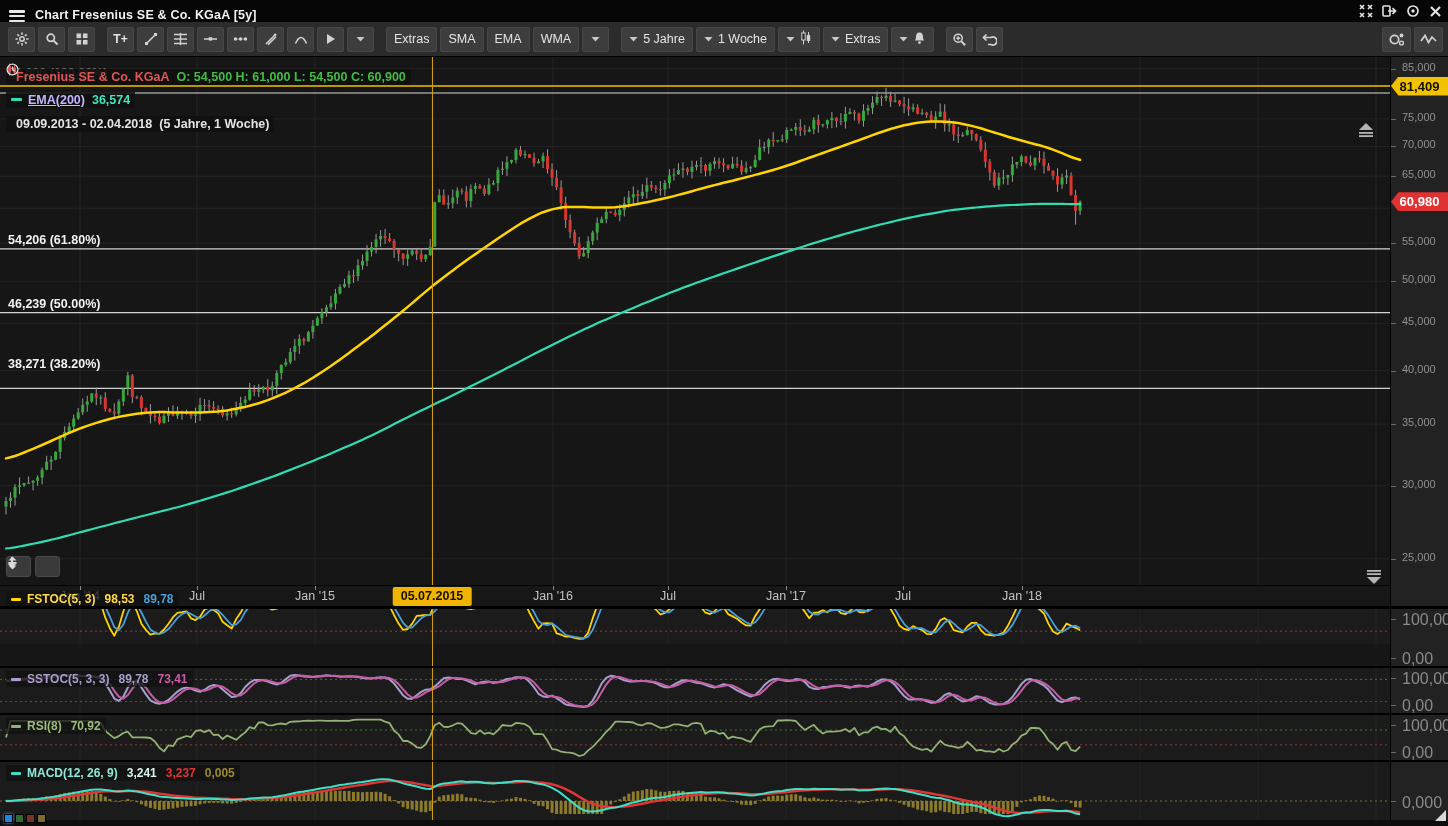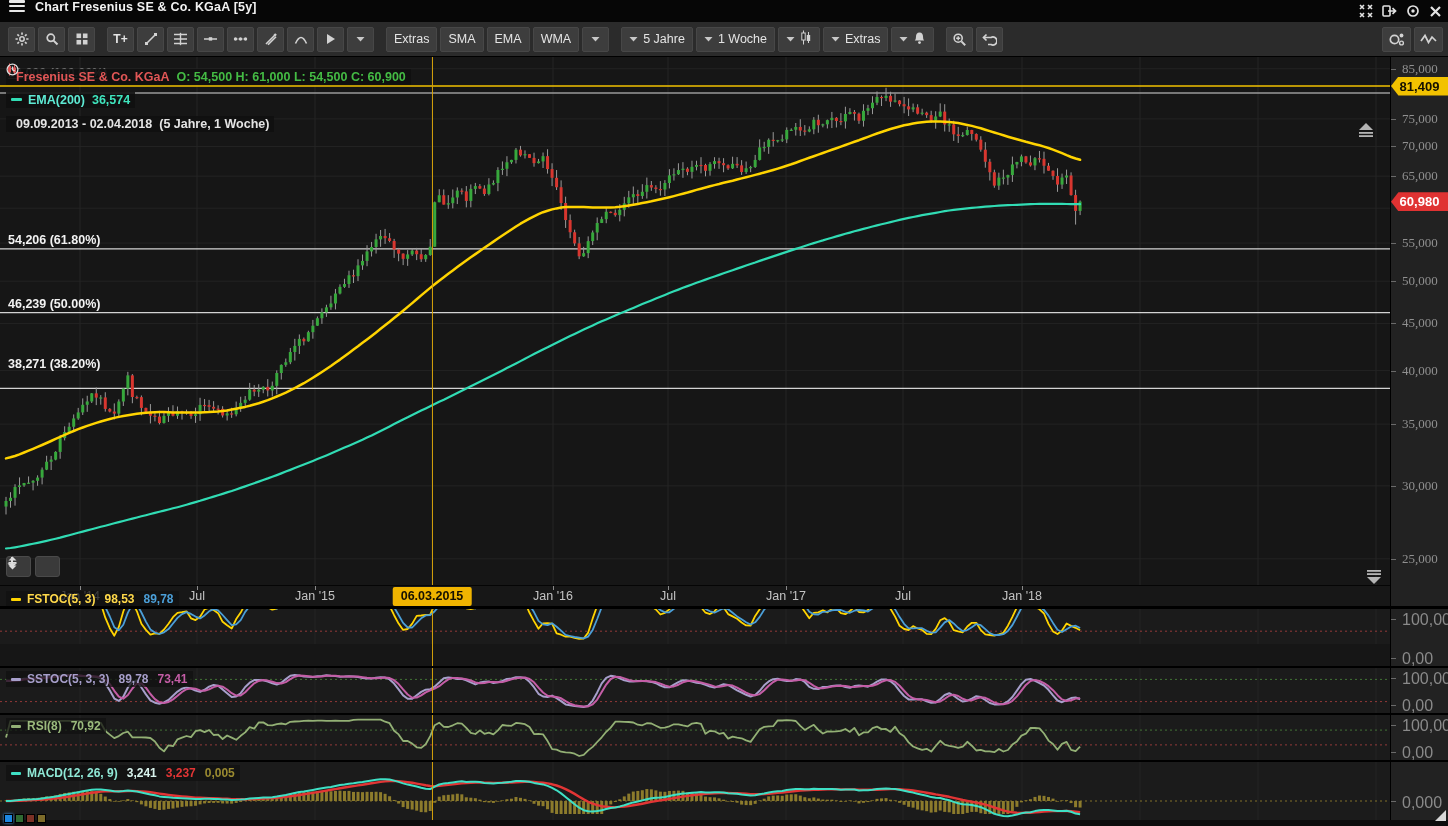--- a/index.html
+++ b/index.html
@@ -1,21 +1,21 @@
 <!DOCTYPE html>
 <html><head>
 <meta charset="utf-8">
 <style>
   * { margin:0; padding:0; box-sizing:border-box; }
   html,body { width:1448px; height:826px; overflow:hidden; background:#000; }
   body { font-family:"Liberation Sans","DejaVu Sans",sans-serif; }
   #app { position:relative; width:1448px; height:826px; background:#161616; }
 
   
-  #titlebar { position:absolute; left:0; top:0; width:1448px; height:22px; background:#060606; z-index:20; display:flex; align-items:flex-start; }
+  #titlebar { position:absolute; left:0; top:0; width:1448px; height:22px; background:#060606; z-index:20; display:flex; align-items:flex-end; }
   #hamburger { width:16px; height:12px; margin-left:9px; display:flex; flex-direction:column; justify-content:space-between; }
   #hamburger span { display:block; height:2.5px; background:#e8e8e8; border-radius:1px; }
   #window-title { color:#f2f2f2; font-size:12.5px; font-weight:bold; margin-left:10px; letter-spacing:.2px; }
   #titlebar-icons { position:absolute; right:6px; top:0; height:22px; display:flex; align-items:center; gap:9px; }
   #titlebar-icons svg { display:block; }
 
   
   #toolbar { position:absolute; left:0; top:22px; width:1448px; height:35px; background:#2b2b2b; border-bottom:1px solid #000; z-index:20; display:flex; align-items:center; padding-left:5px; }
   .tb-btn { height:25px; min-width:27px; background:#3d3d3d; border:1px solid #474747; border-radius:2px; margin-left:3px; display:flex; align-items:center; justify-content:center; color:#e4e4e4; font-size:12.5px; padding:0 7px; cursor:default; }
   .tb-btn.icon-only { padding:0 5px; }
@@ -51,21 +51,21 @@
   
   .hsep { position:absolute; left:0; width:1448px; background:#000; z-index:7; }
   .panel { position:absolute; left:0; width:1390px; background:#1b1b1b; overflow:hidden; }
   .panel svg { position:absolute; left:0; top:0; }
   .plegend { position:absolute; left:6px; top:3px; z-index:5; display:flex; align-items:center; background:rgba(18,18,18,.75); padding:1px 5px 1px 3px; font-size:12px; font-weight:bold; white-space:nowrap; }
   .plegend .lg-dash { width:10px; }
   .plegend span.v { margin-left:9px; }
 
   
   #right-axis { position:absolute; left:1390px; top:57px; width:58px; height:769px; background:#222; border-left:1px solid #000; z-index:5; }
-  .y-label { position:absolute; left:11px; color:#909090; font-size:13px; white-space:nowrap;font-family:Liberation Serif, serif; }
+  .y-label { position:absolute; left:11px; color:#909090; font-size:11px; white-space:nowrap; }
   .y-tick { position:absolute; left:0; width:5px; height:1px; background:#6a6a6a; }
   .y-badge { position:absolute; left:0; width:57px; height:19px; line-height:19px; text-align:center; font-size:13px; font-weight:bold; clip-path:polygon(0 50%, 13% 0, 100% 0, 100% 100%, 13% 100%); z-index:6; }
   .py-label { position:absolute; left:11px; color:#8a8a8a; font-size:16px; white-space:nowrap; }
 
   
   #cursor-line { position:absolute; top:57px; width:1px; height:763px; background:#d9a40a; opacity:.95; z-index:3; }
 
   
   #bottombar { position:absolute; left:0; top:820px; width:1448px; height:6px; background:#0d0d0d; z-index:8; }
   .swatch { position:absolute; top:-6px; width:9px; height:9px; border:1px solid #000; }
@@ -826,21 +826,21 @@
                 <rect x="2" y="3" width="3" height="6.5" fill="#e05656"></rect>
                 <rect x="7" y="4.5" width="3" height="5" fill="#e05656"></rect>
               </svg>
             </span>
         <span style="color:#e05656;">Fresenius SE &amp; Co. KGaA</span>
         <span class="lg-sep"></span>
         <span style="color:#44bb44;">O: 54,500  H: 61,000  L: 54,500  C: 60,900</span>
       </span></div>
       <div class="lg-row"><span class="lg-chip">
         <span class="lg-dash" style="background:#31dcb4;"></span>
-        <span style="color:#5eead4;">EMA(200)</span>
+        <span style="color:#c4b5fd;text-decoration:underline;">EMA(200)</span>
         <span class="lg-sep"></span>
             <span style="color:#3fe4bd;">36,574</span>
       </span></div>
       <div class="lg-row"><span class="lg-chip" style="font-weight:bold; color:#e4e4e4;">
         <span style="margin:0 6px 0 1px;">
               <svg width="13" height="13" viewBox="0 0 13 13">
                 <circle cx="6.5" cy="6.5" r="5.4" fill="none" stroke="#dcdcdc" stroke-width="1.3"></circle>
                 <path d="M6.5,3.4 V6.8 L8.8,8" fill="none" stroke="#dcdcdc" stroke-width="1.3"></path>
               </svg>
             </span>
@@ -892,21 +892,21 @@
       <div class="x-tick" style="left: 553px;"></div>
       <div class="x-label" style="left: 553px;">Jan '16</div>
       <div class="x-tick" style="left: 668px;"></div>
       <div class="x-label" style="left: 668px;">Jul</div>
       <div class="x-tick" style="left: 786px;"></div>
       <div class="x-label" style="left: 786px;">Jan '17</div>
       <div class="x-tick" style="left: 903px;"></div>
       <div class="x-label" style="left: 903px;">Jul</div>
       <div class="x-tick" style="left: 1022px;"></div>
       <div class="x-label" style="left: 1022px;">Jan '18</div>
-      <div id="cursor-badge" style="left: 432px;">06.03.2015</div>
+      <div id="cursor-badge" style="left: 432px;">05.07.2015</div>
     </div>
 
   <div class="hsep" style="top:606px; height:3px;"></div>
   <div class="hsep" style="top:666px; height:2px;"></div>
   <div class="hsep" style="top:713px; height:2px;"></div>
   <div class="hsep" style="top:760px; height:2px;"></div>
 
   <div class="panel" id="panel-fstoc" style="top:588px; height:56px;">
     <div class="plegend">
       <span class="lg-dash" style="background:#ffd400;"></span>

